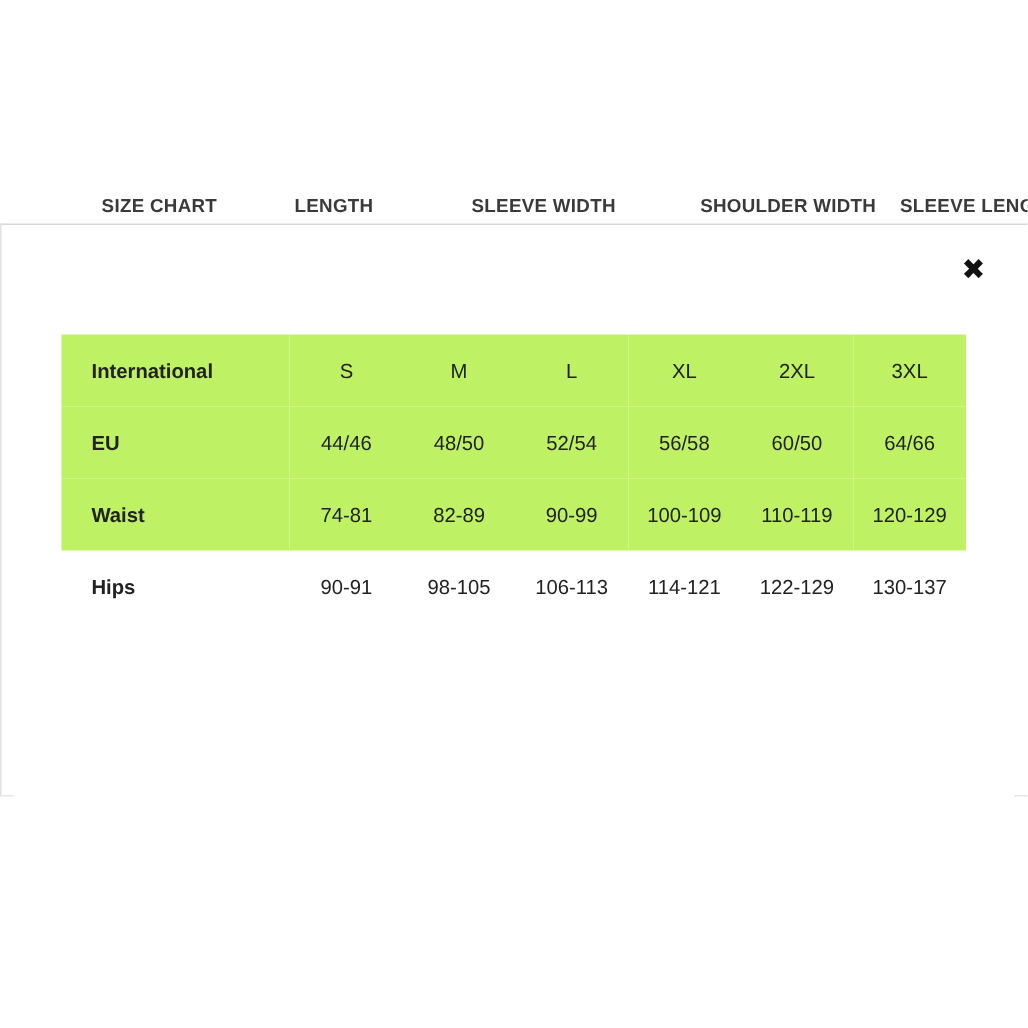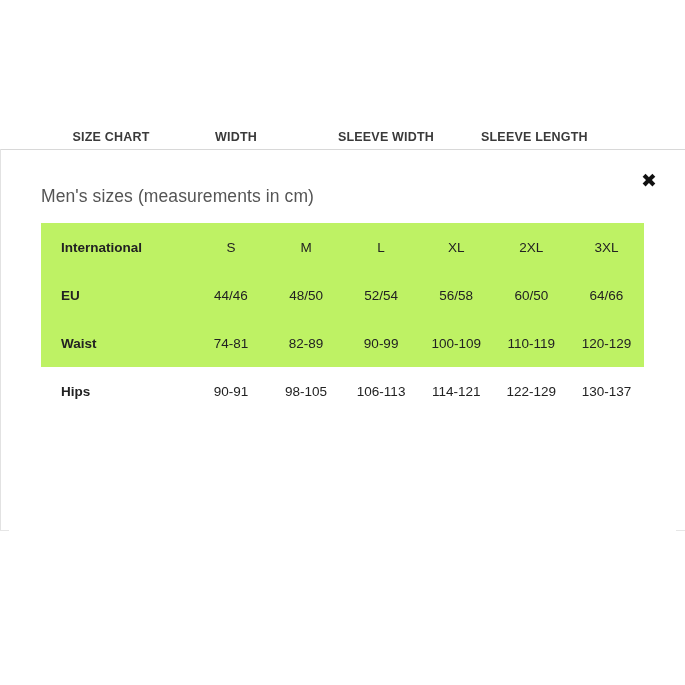--- a/index.html
+++ b/index.html
@@ -138,34 +138,34 @@
   table.size-table thead th.cell {
     font-weight: normal;
   }
 </style>
 </head>
 <body>
 
 <div class="bg-page">
   <div class="bg-headrow">
     <span class="bg-h1">SIZE CHART</span>
-    <span class="bg-h2">WIDTH</span>
+    <span class="bg-h2">LENGTH</span>
     <span class="bg-h3">SLEEVE WIDTH</span>
+    <span class="bg-h4">SHOULDER WIDTH</span>
     <span class="bg-h5">SLEEVE LENGTH</span>
   </div>
   <div class="bg-rule"></div>
   <div class="bg-vline"></div>
   <div class="bg-rule2"></div>
 </div>
 
 <div class="modal">
 
   <div class="modal-close">✖</div>
 
-  <div class="modal-title">Men's sizes (measurements in cm)</div>
 
   <table class="size-table">
     <thead>
       <tr class="zebra">
         <th class="rowhead">International</th>
         <th class="cell">S</th>
         <th class="cell">M</th>
         <th class="cell">L</th>
         <th class="cell">XL</th>
         <th class="cell">2XL</th>

